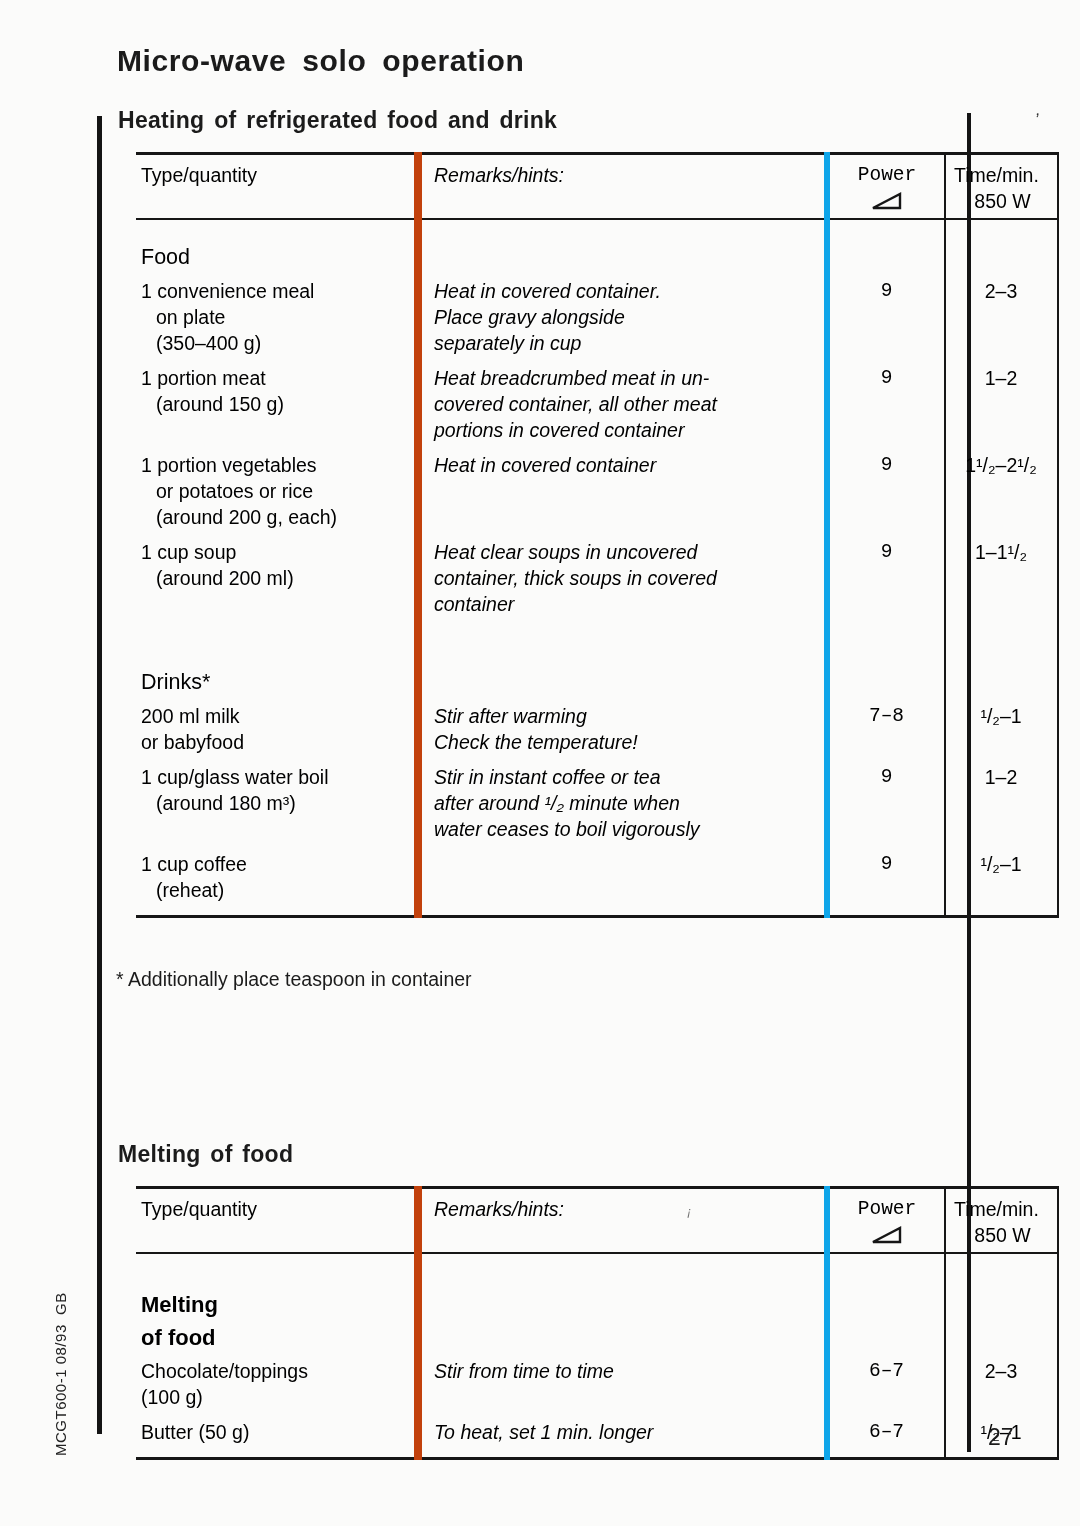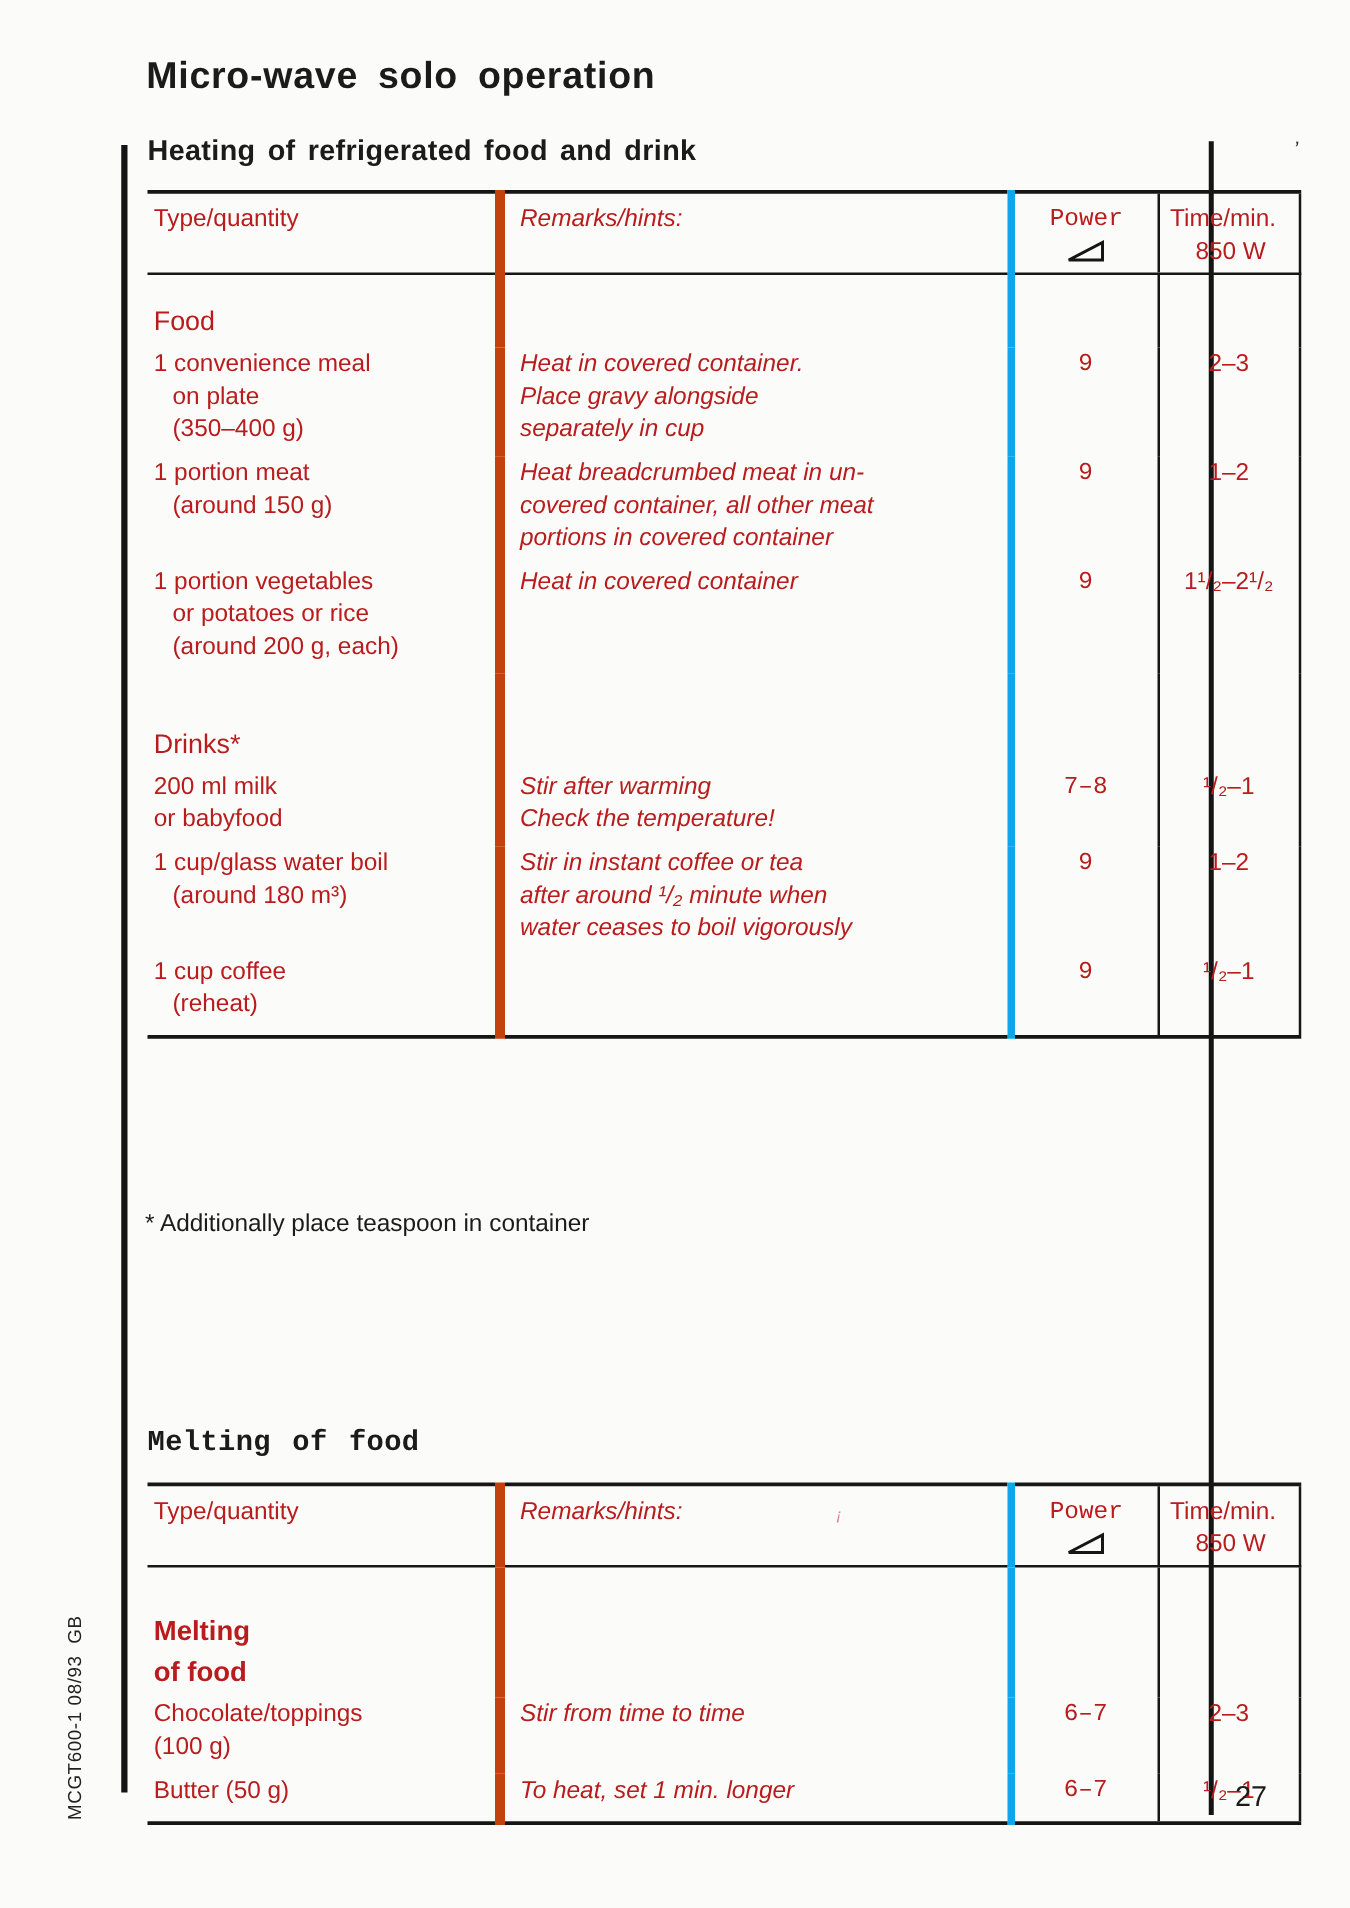--- a/index.html
+++ b/index.html
@@ -15,25 +15,25 @@
 
   .page-title{
     position:absolute;left:117px;top:44px;
     font-size:30px;font-weight:bold;letter-spacing:.6px;word-spacing:7px;
   }
   .section-heading{
     position:absolute;left:118px;
     font-size:23px;font-weight:bold;letter-spacing:.3px;word-spacing:3px;
   }
   #heading-1{top:107px;}
-  #heading-2{top:1141px;font-family:Liberation Mono, monospace;}
+  #heading-2{top:1141px;}
 
   table.grid{
-    position:absolute;left:118px;border-collapse:collapse;table-layout:fixed;
-    width:827px;font-size:19.5px;line-height:26px;color:#b91c1c;
+    position:absolute;left:136px;border-collapse:collapse;table-layout:fixed;
+    width:827px;font-size:19.5px;line-height:26px;color:#000000;
   }
   #table-1{top:152px;}
   #table-2{top:1186px;}
 
   .grid th{
     font-weight:normal;text-align:left;vertical-align:top;
     border-top:3px solid #161616;border-bottom:2px solid #161616;
     padding:7px 0 4px 0;height:63px;box-sizing:border-box;position:relative;
   }
   .grid td{vertical-align:top;padding:0 6px 9px 5px;box-sizing:border-box;}
@@ -141,20 +141,33 @@
         <div class="l ind">or potatoes or rice</div>
         <div class="l ind">(around 200 g, each)</div>
       </td>
       <td class="c2">
         <div class="l">Heat in covered container</div>
       </td>
       <td class="c3">9</td>
       <td class="c4">1¹/₂–2¹/₂</td>
     </tr>
 
+    <tr>
+      <td class="c1">
+        <div class="l">1 cup soup</div>
+        <div class="l ind">(around 200 ml)</div>
+      </td>
+      <td class="c2">
+        <div class="l">Heat clear soups in uncovered</div>
+        <div class="l">container, thick soups in covered</div>
+        <div class="l">container</div>
+      </td>
+      <td class="c3">9</td>
+      <td class="c4">1–1¹/₂</td>
+    </tr>
 
     <tr class="grp grp2">
       <td class="c1 glabel">Drinks*</td>
       <td class="c2"></td>
       <td class="c3"></td>
       <td class="c4"></td>
     </tr>
 
     <tr>
       <td class="c1">

